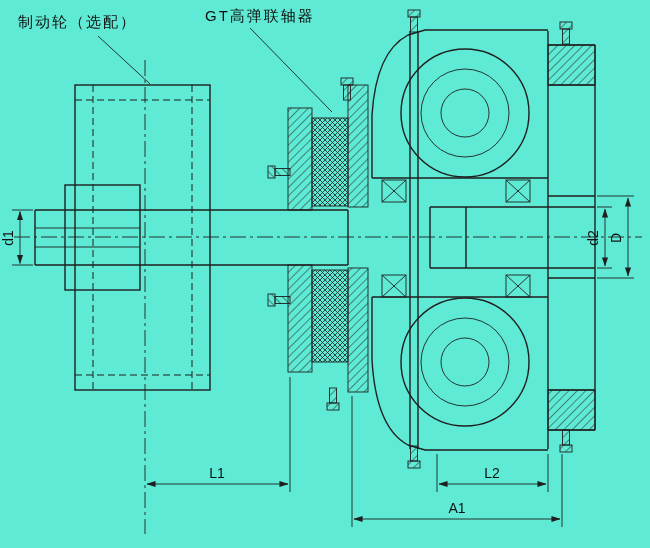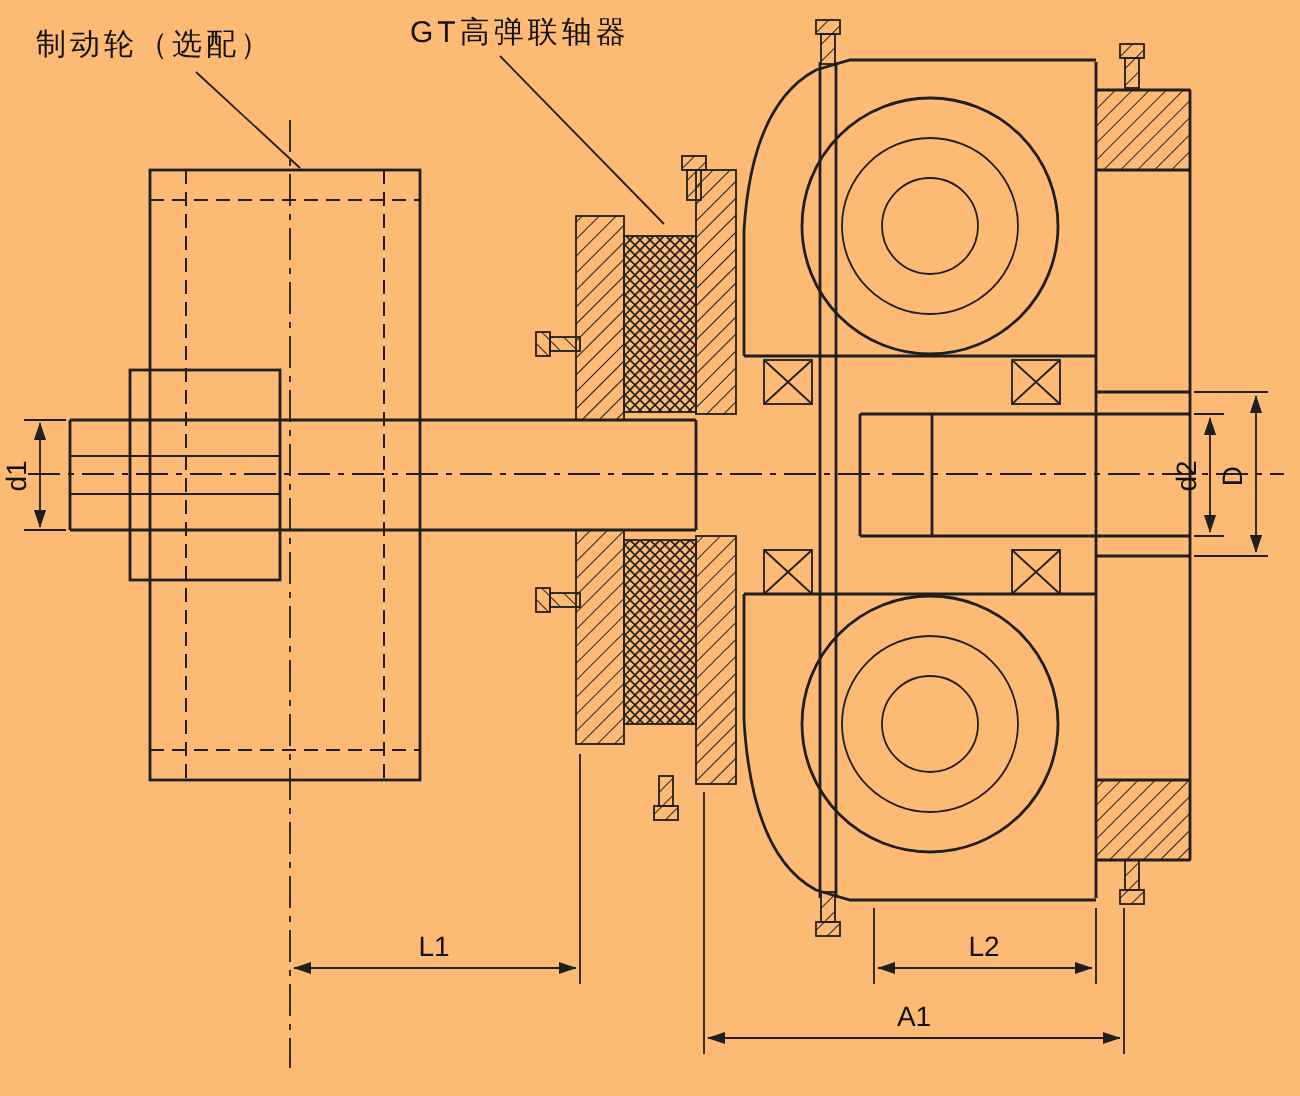--- a/index.html
+++ b/index.html
@@ -1,16 +1,16 @@
 <!DOCTYPE html>
 <html><head>
 <meta charset="utf-8">
 <style>
   html,body{margin:0;padding:0;background:#fff;}
-  .canvas{width:650px;height:548px;background:#fdba74;position:relative;overflow:hidden;}
+  .canvas{width:650px;height:548px;background:#5eead4;position:relative;overflow:hidden;}
   svg{display:block;}
   .ln{fill:none;stroke:#1f1f1f;stroke-width:1.4;}
   .tn{fill:none;stroke:#1f1f1f;stroke-width:0.9;}
   .dsh{fill:none;stroke:#1f1f1f;stroke-width:1;stroke-dasharray:7 4;}
   .cdash{fill:none;stroke:#1f1f1f;stroke-width:0.9;stroke-dasharray:16 4 3 4;}
   .dim{fill:none;stroke:#1f1f1f;stroke-width:0.9;}
   .hatched{stroke:#1f1f1f;stroke-width:0.9;}
   text{fill:#111;}
   .cjk{font:15px "Liberation Sans","DejaVu Sans",sans-serif;letter-spacing:2px;}
   .dimtext{font:14px "Liberation Sans","DejaVu Sans",sans-serif;}

